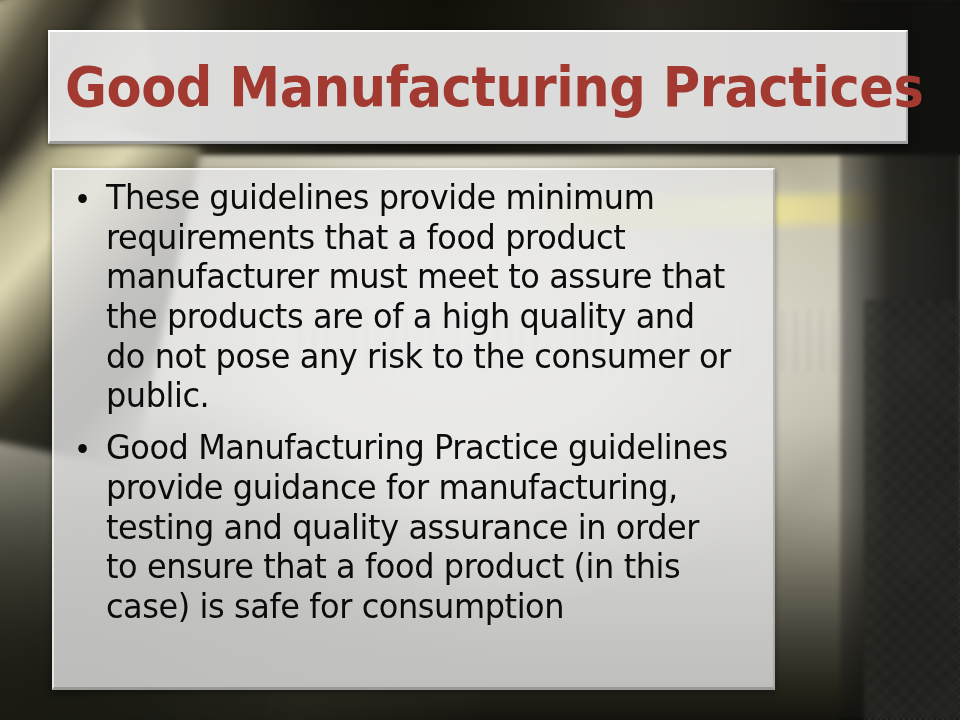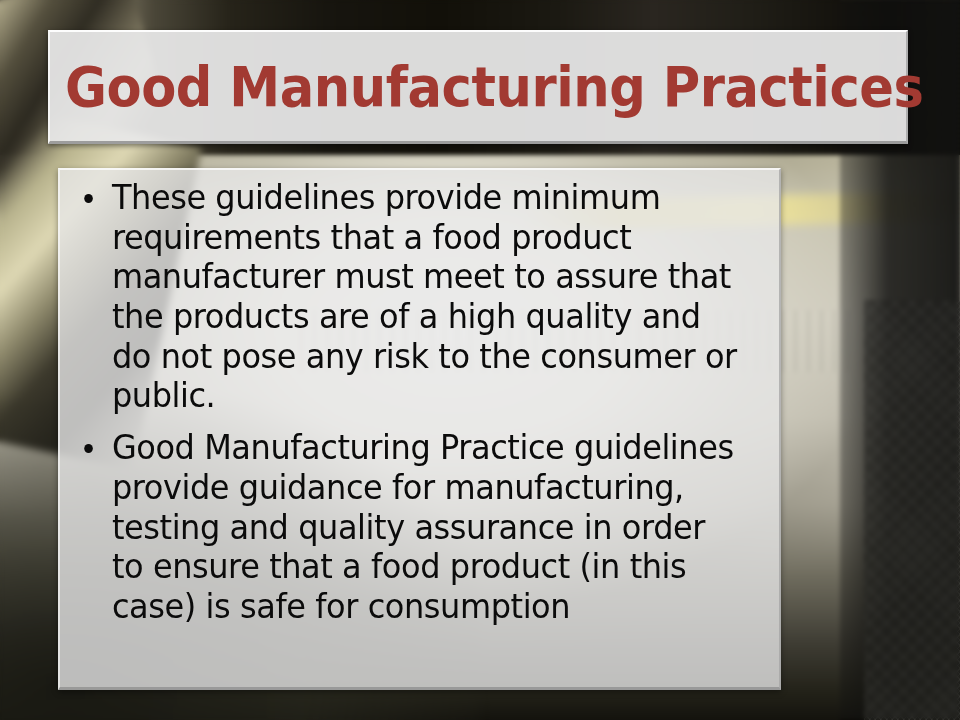--- a/index.html
+++ b/index.html
@@ -168,21 +168,21 @@
     color: #A23A32;
     font-family: "DejaVu Sans", sans-serif;
     white-space: nowrap;
     transform: scaleX(0.93);
     transform-origin: left center;
   }
 
   
   .body-box {
     position: absolute;
-    left: 58px;  top: 168px;
+    left: 52px;  top: 168px;
     width: 723px; height: 522px;
     background: rgba(230,230,230,0.80);
     border-top: 2px solid rgba(255,255,255,0.75);
     border-left: 2px solid rgba(252,252,252,0.62);
     border-right: 2px solid rgba(165,165,165,0.75);
     border-bottom: 3px solid rgba(145,145,145,0.8);
     box-sizing: border-box;
     box-shadow: 0 2px 6px rgba(0,0,0,0.40);
     padding: 8px 6px 8px 8px;
   }

